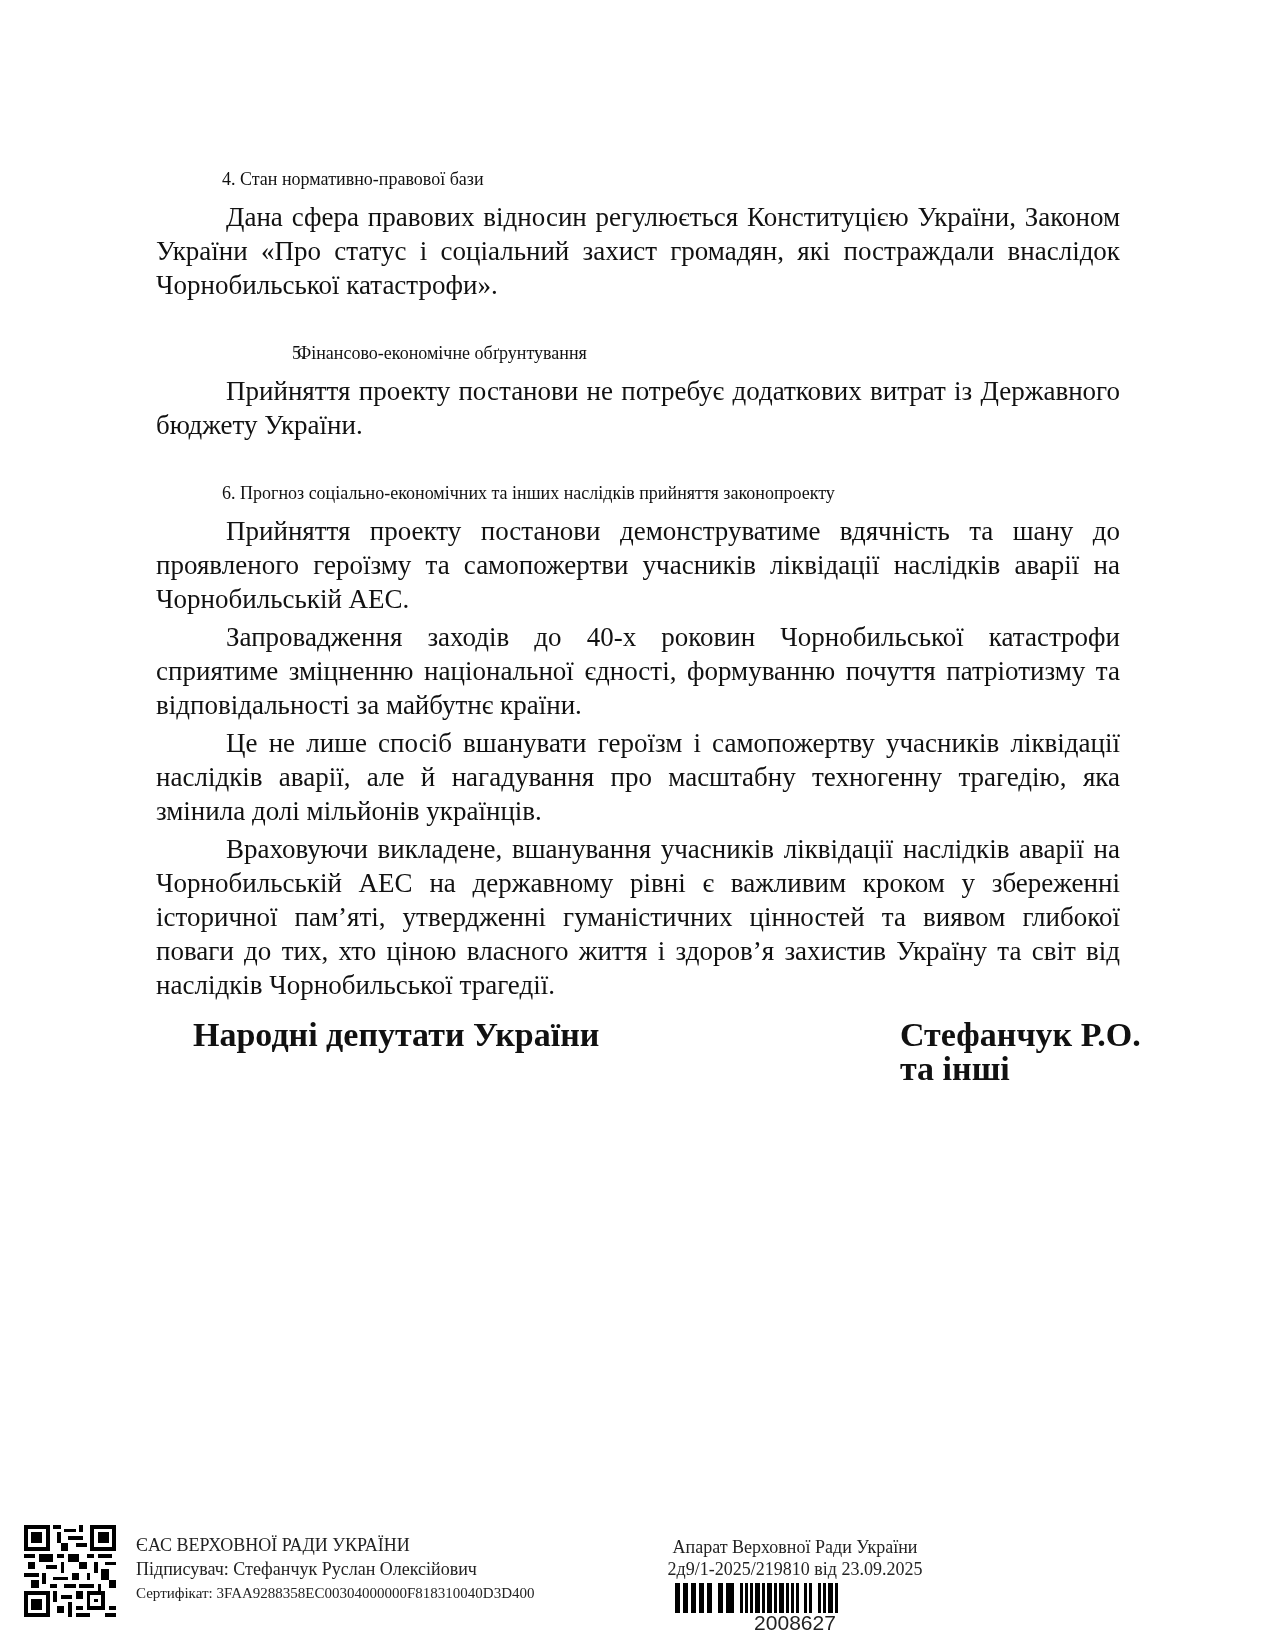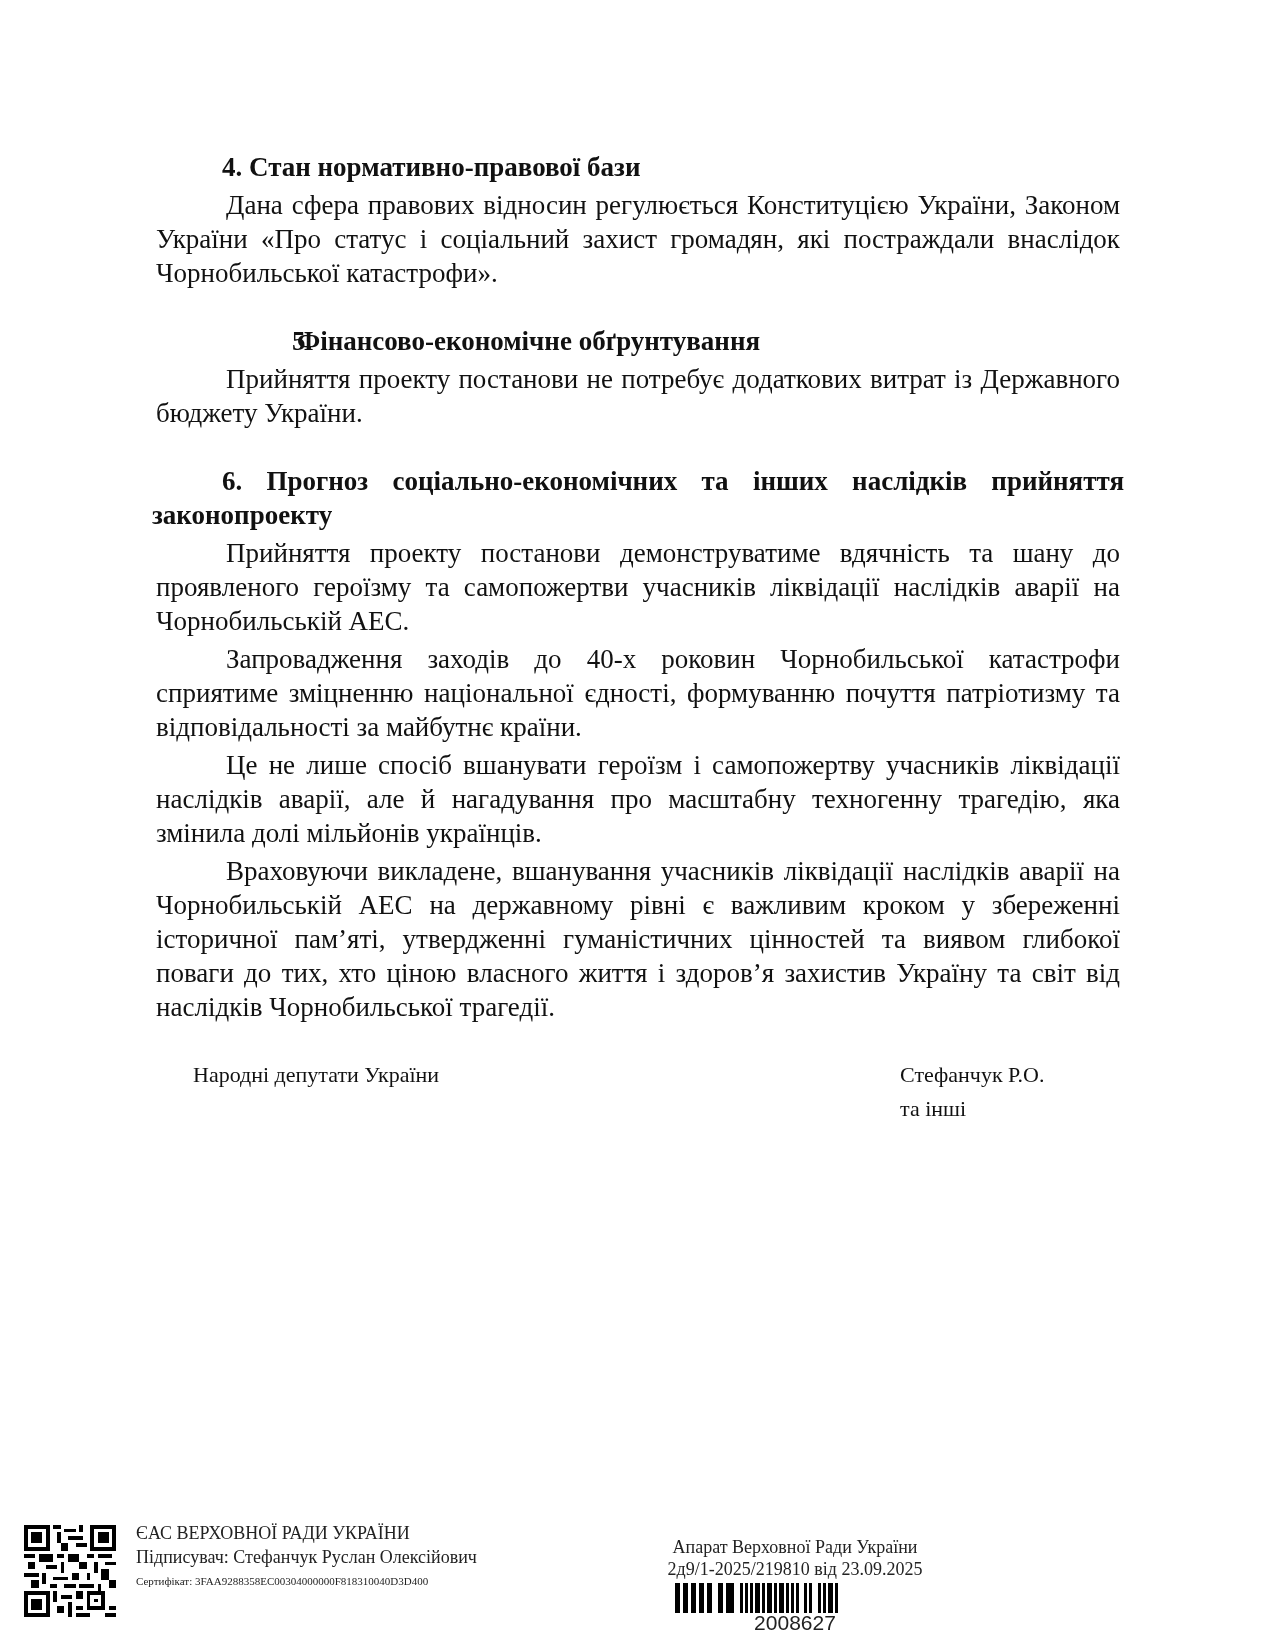--- a/index.html
+++ b/index.html
@@ -1,30 +1,30 @@
 <!DOCTYPE html>
 <html><head>
 <meta charset="utf-8">
 <style>
   html, body { margin: 0; padding: 0; background: #ffffff; }
   body { width: 1275px; height: 1649px; position: relative; overflow: hidden;
          font-family: "Liberation Serif", serif; color: #111; }
   .page { position: absolute; left: 152px; top: 150px; width: 972px; }
-  .h { font-weight: bold; font-size: 27px; line-height: 34px; text-align: justify; }
+  .h { font-weight: normal; font-size: 18px; line-height: 34px; text-align: justify; margin-top: 12px; }
   .h.indent { text-indent: 70px; }
   .p { font-size: 27px; line-height: 34px; text-align: justify; text-indent: 70px; margin: 4px; }
   .section { margin-bottom: 34px; }
   .num5 { display: inline-block; width: 75px; }
-  .sign { position: absolute; top: 1058px; font-weight: normal; font-size: 22px; line-height: 34px; }
+  .sign { position: absolute; top: 1018px; font-weight: bold; font-size: 34px; line-height: 34px; }
   .sign-left { left: 193px; }
   .sign-right { left: 900px; }
-  .stamp { position: absolute; left: 24px; top: 1525px; display: flex; align-items: flex-start; }
+  .stamp { position: absolute; left: 24px; top: 1525px; display: flex; align-items: center; }
   .qr { width: 92px; height: 92px; }
   .stamp-text { margin-left: 20px; font-size: 18px; line-height: 24px; color: #222; margin-top: -4px; }
-  .stamp-text .small { font-size: 11px; }
+  .stamp-text .small { font-size: 15px; }
   .reg { position: absolute; left: 640px; top: 1536px; width: 310px; text-align: center; font-size: 18px; line-height: 22px; color: #222; }
   .barcode { width: 240px; height: 30px; margin: 3px auto 0; display: block; }
   .barnum { font-family: "Liberation Sans", sans-serif; font-size: 21px; line-height: 20px; }
 </style>
 </head>
 <body>
 
 <div class="page">
   <div class="section">
     <div class="h indent">4. Стан нормативно-правової бази</div>

